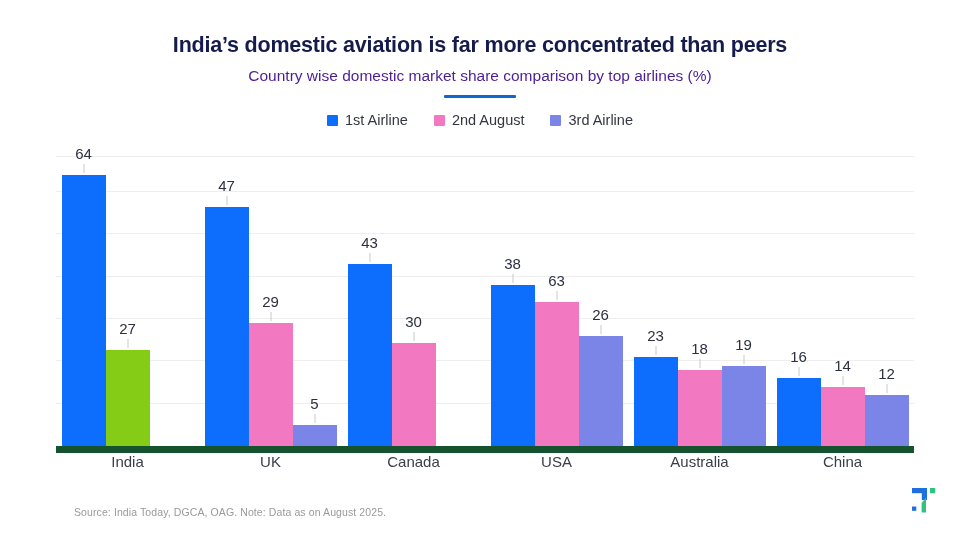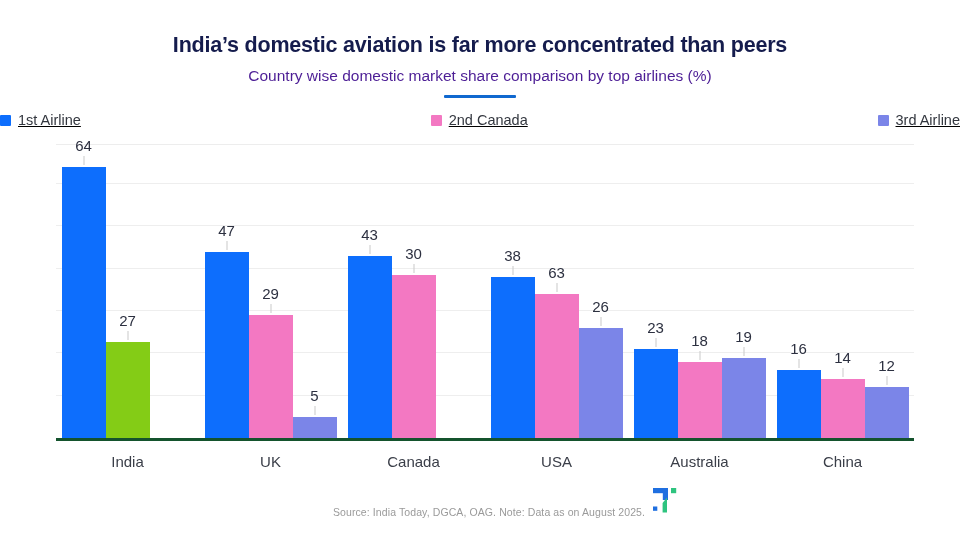--- a/index.html
+++ b/index.html
@@ -47,26 +47,25 @@
     width: 72px;
     height: 3px;
     background: #1068cf;
     margin: 10px auto 0 auto;
     border-radius: 1px;
   }
 
   
   .legend {
     display: flex;
-    justify-content: space-between;
+    justify-content: center;
     align-items: center;
     gap: 26px;
     margin-top: 14px;
     flex: 0 0 auto;
-    text-decoration: underline;
   }
   .legend-item {
     display: flex;
     align-items: center;
     gap: 7px;
   }
   .legend-swatch {
     width: 11px;
     height: 11px;
     display: block;
@@ -81,24 +80,24 @@
   .plot-wrap {
     position: relative;
     margin: 12px 46px 0 56px;
     flex: 0 0 auto;
     height: 302px;
   }
   .plot-area {
     position: absolute;
     left: 0;
     right: 0;
-    top: 4px;
+    top: 16px;
     height: 297px;
     border-top: 1px solid #ededed;
-    border-bottom: 3px solid #14532d;
+    border-bottom: 7px solid #14532d;
     box-sizing: border-box;
   }
   .gridline {
     position: absolute;
     left: 0;
     right: 0;
     height: 1px;
     background: #eeeeee;
   }
   .groups {
@@ -164,21 +163,21 @@
     font-size: 15px;
     color: #3a3e48;
   }
 
   
   .footer {
     margin-top: auto;
     padding: 0 22px 22px 74px;
     display: flex;
     align-items: flex-end;
-    justify-content: center;
+    justify-content: space-between;
     flex: 0 0 auto;
   }
   .source-note {
     font-size: 10.5px;
     color: #9a9a9a;
     letter-spacing: 0.1px;
   }
   .brand-logo {
     width: 34px;
     height: 34px;
@@ -197,21 +196,21 @@
     <div class="accent-rule"></div>
   </div>
 
   <div class="legend" id="legend">
       <div class="legend-item">
         <span class="legend-swatch" style="background: rgb(13, 110, 253);"></span>
         <span class="legend-label">1st Airline</span>
       </div>
       <div class="legend-item">
         <span class="legend-swatch" style="background: rgb(243, 120, 194);"></span>
-        <span class="legend-label">2nd Canada</span>
+        <span class="legend-label">2nd August</span>
       </div>
       <div class="legend-item">
         <span class="legend-swatch" style="background: rgb(123, 133, 232);"></span>
         <span class="legend-label">3rd Airline</span>
       </div>
     </div>
 
   <div class="plot-wrap">
     <div class="plot-area" id="plot-area">
         <div class="gridline" style="bottom: 254.571px; background: rgb(238, 238, 238);"></div>
@@ -231,21 +230,21 @@
             <div class="bar-slot">
               <div class="bar" style="height: 96px; background: #84cc16;">
                 <div class="bar-tick"></div>
                 <div class="bar-value">27</div>
               </div>
             </div>
             <div class="bar-slot"></div>
           </div>
           <div class="group">
             <div class="bar-slot">
-              <div class="bar" style="height: 186px; background: rgb(13, 110, 253);">
+              <div class="bar" style="height: 239px; background: rgb(13, 110, 253);">
                 <div class="bar-tick"></div>
                 <div class="bar-value">47</div>
               </div>
             </div>
             <div class="bar-slot">
               <div class="bar" style="height: 123.043px; background: rgb(243, 120, 194);">
                 <div class="bar-tick"></div>
                 <div class="bar-value">29</div>
               </div>
             </div>
@@ -257,21 +256,21 @@
             </div>
           </div>
           <div class="group">
             <div class="bar-slot">
               <div class="bar" style="height: 182.443px; background: rgb(13, 110, 253);">
                 <div class="bar-tick"></div>
                 <div class="bar-value">43</div>
               </div>
             </div>
             <div class="bar-slot">
-              <div class="bar" style="height: 163px; background: rgb(243, 120, 194);">
+              <div class="bar" style="height: 103px; background: rgb(243, 120, 194);">
                 <div class="bar-tick"></div>
                 <div class="bar-value">30</div>
               </div>
             </div>
             <div class="bar-slot"></div>
           </div>
           <div class="group">
             <div class="bar-slot">
               <div class="bar" style="height: 161.229px; background: rgb(13, 110, 253);">
                 <div class="bar-tick"></div>

